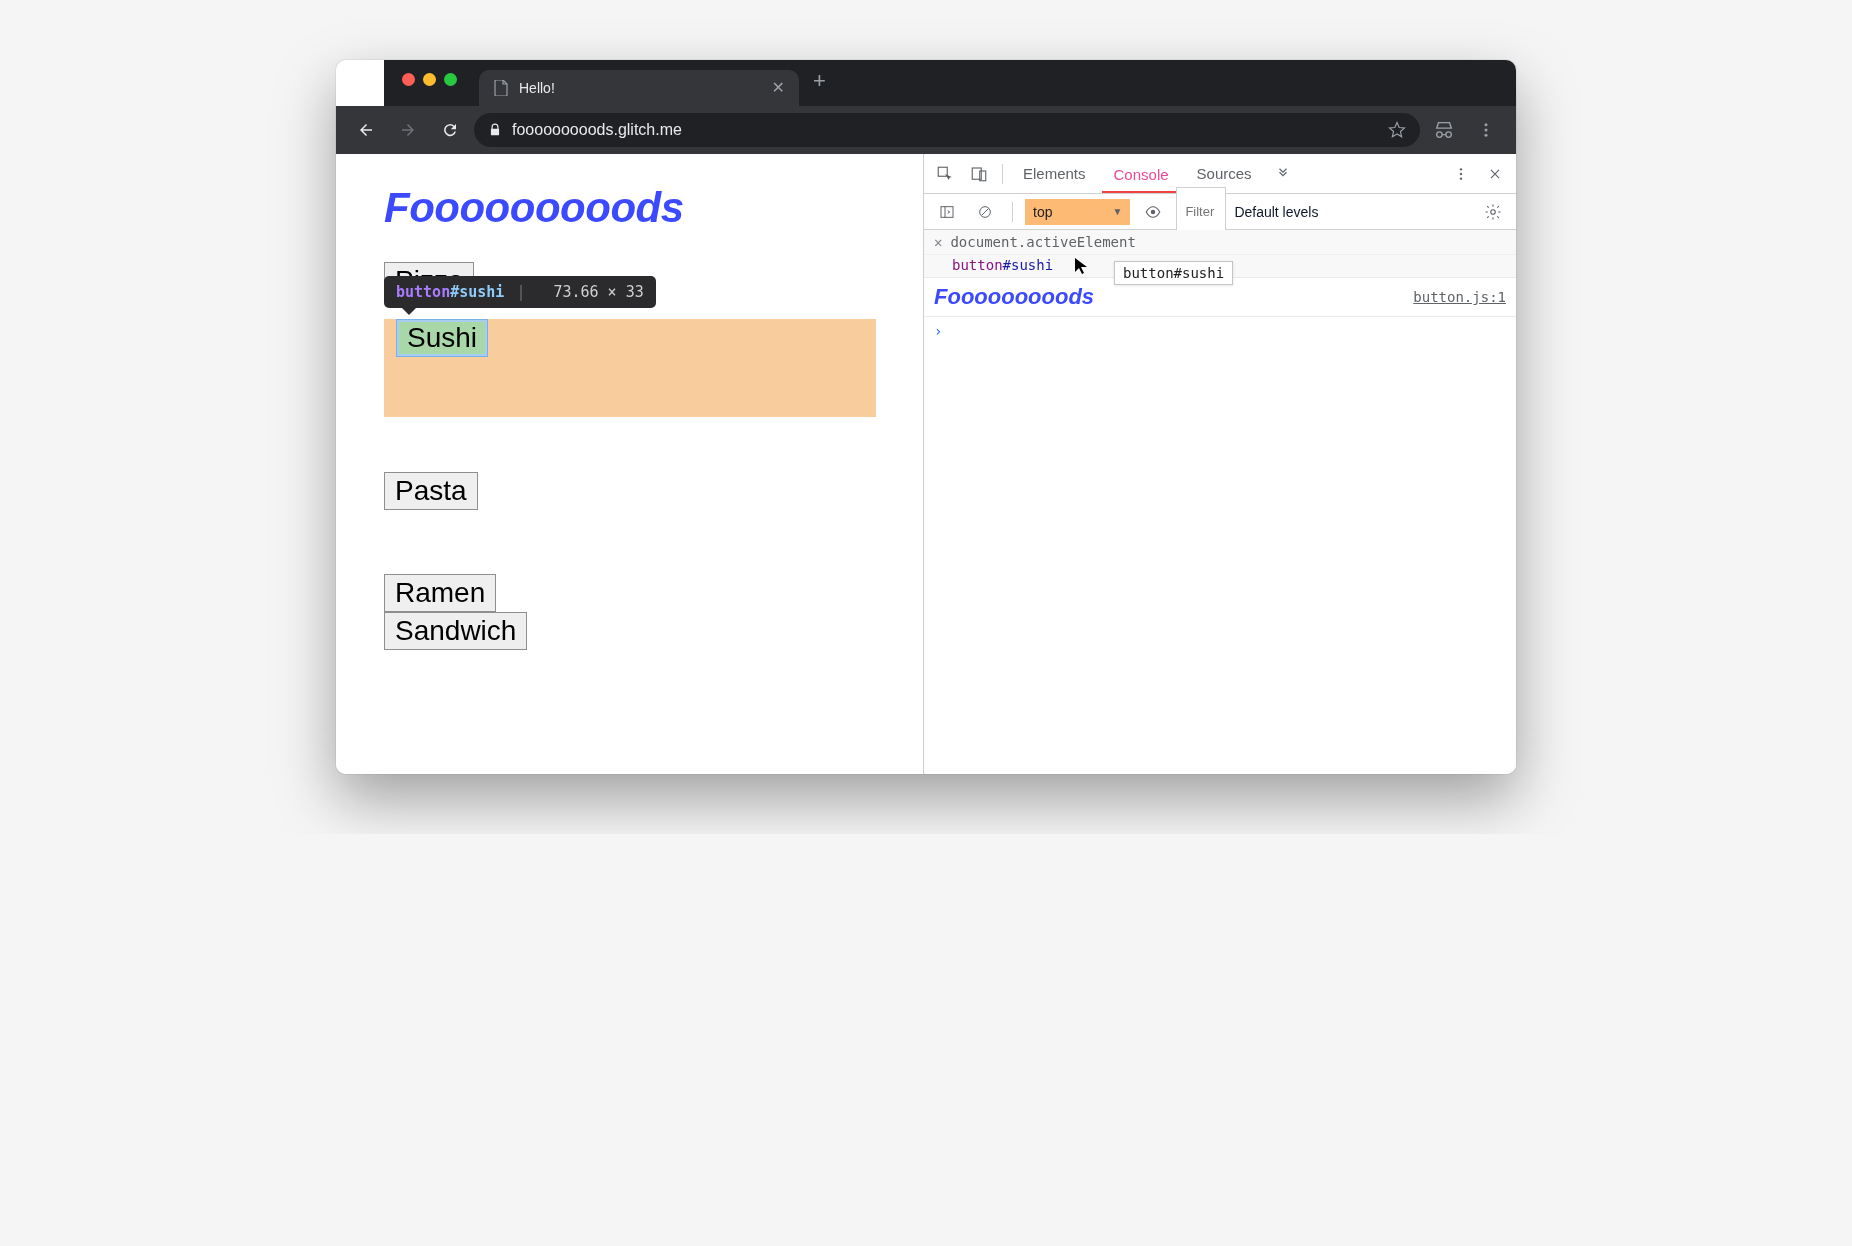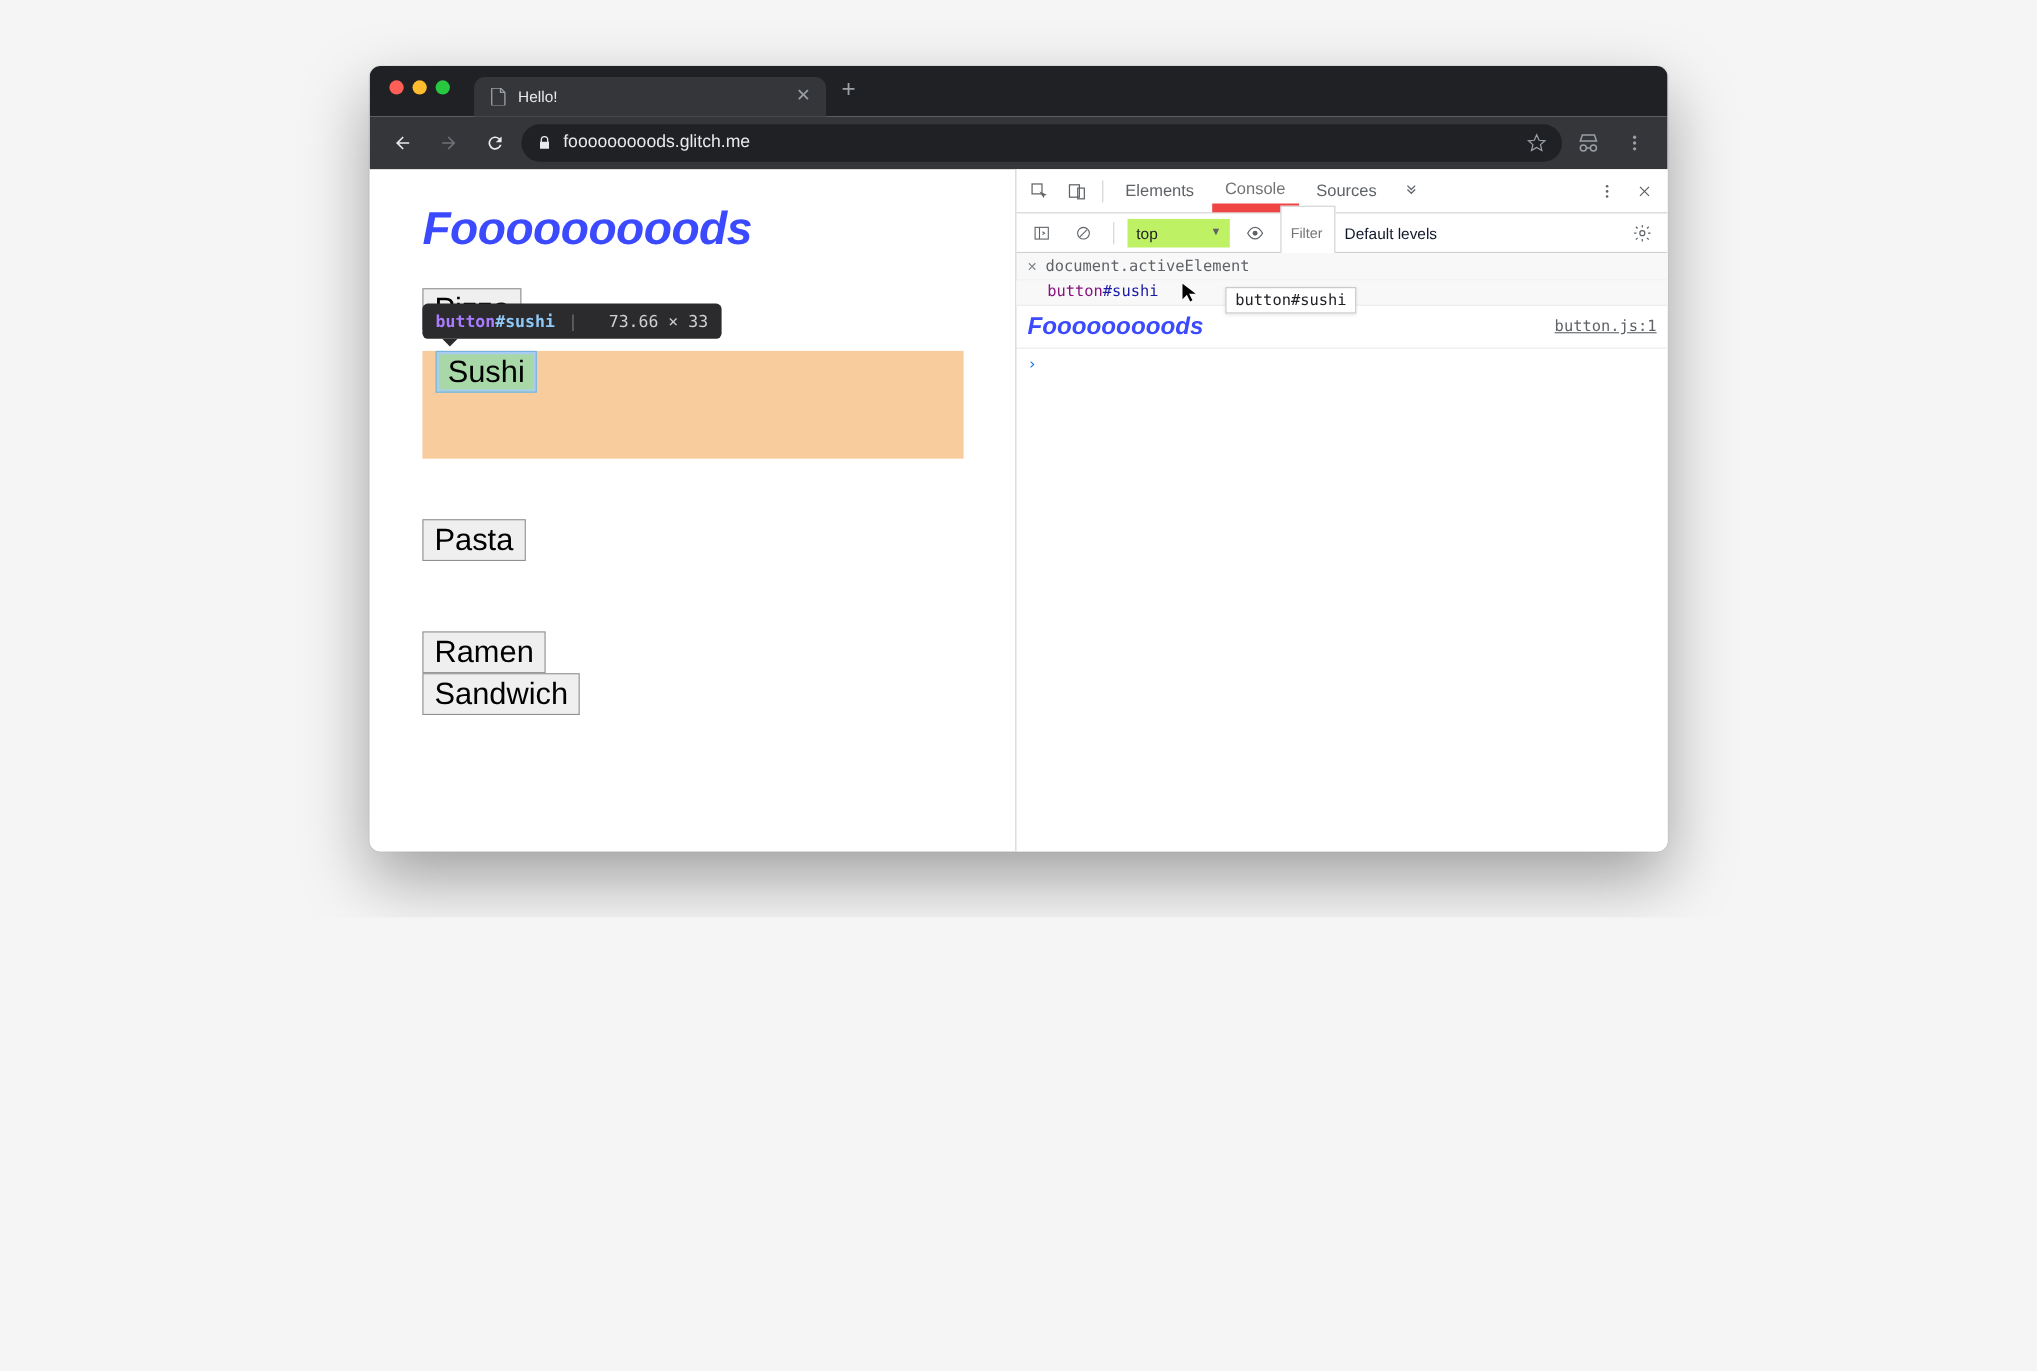--- a/index.html
+++ b/index.html
@@ -20,20 +20,21 @@
     overflow: hidden;
     box-shadow: 0 25px 60px rgba(0,0,0,0.35), 0 0 0 1px rgba(0,0,0,0.05);
   }
   
   .titlebar {
     background: #202124;
     display: flex;
     align-items: flex-end;
     height: 46px;
     padding-left: 18px;
+    margin-left: 48px;
   }
   .traffic-lights {
     display: flex;
     gap: 8px;
     align-self: center;
     margin-right: 22px;
     margin-bottom: 8px;
   }
   .tl-dot {
     width: 13px; height: 13px; border-radius: 50%;
@@ -198,37 +199,37 @@
   .dt-iconbtn {
     width:30px; height:30px; display:flex; align-items:center; justify-content:center;
     color:#5f6368; cursor:pointer;
   }
   .dt-divider { width:1px; height:20px; background:#d0d0d0; margin:0 4px; }
   .dt-tab {
     padding:0 12px; height:100%; display:flex; align-items:center;
     color:#5f6368; cursor:pointer; font-size:15px;
   }
   .dt-tab.active {
-    color:#737373; border-bottom:8px solid #ef4444; font-weight:500;
+    color:#ec4899; border-bottom:2px solid #ef4444; font-weight:500;
     padding-top:3px;
   }
   .dt-toolbar {
     display:flex;
     align-items:center;
     height:36px;
     border-bottom:1px solid #d0d0d0;
     padding:0 8px;
     gap:8px;
   }
   .dt-context {
     font-size:14px;
     color:#202124;
     padding:2px 8px;
-    display:flex; align-items:center; gap:48px;
-    background:#bef264;
+    display:flex; align-items:center; gap:60px;
+    background:#fdba74;
     height:26px;
   }
   .dt-context-caret { font-size:10px; color:#5f6368; }
   .dt-filter {
     border:1px solid #d0d0d0;
     padding:16px 8px;
     font-size:13px;
     color:#80868b;
     width:50px;
     background:#fff;

